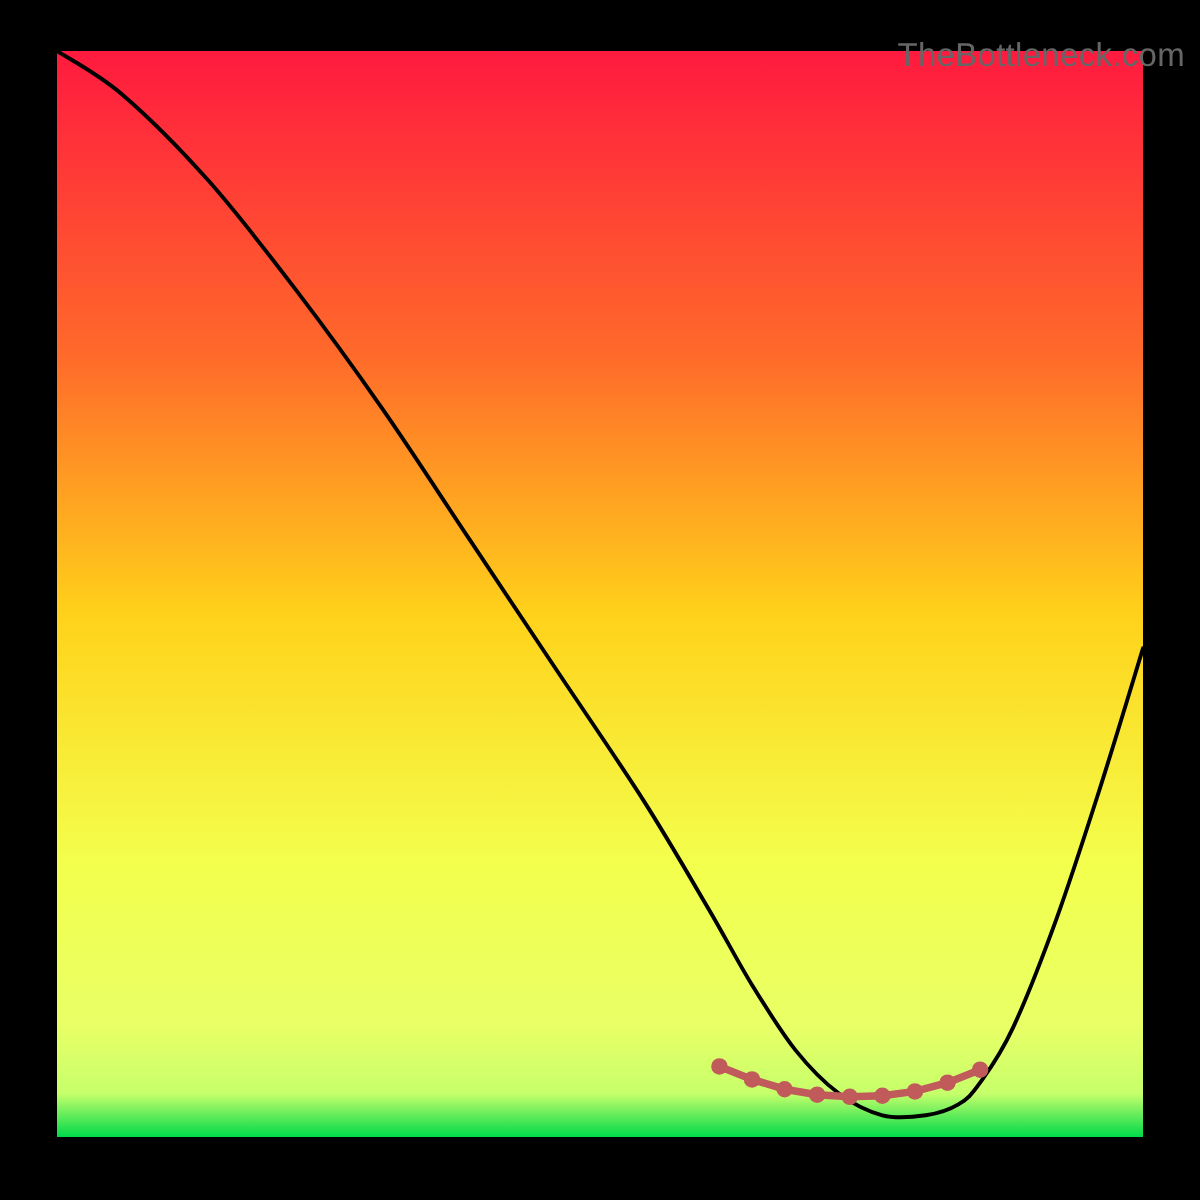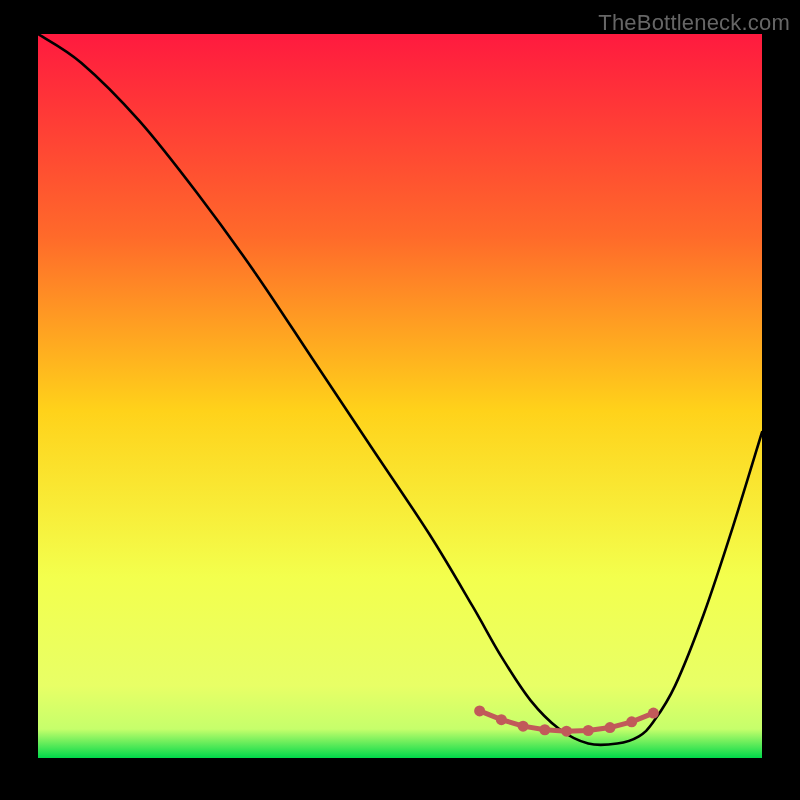--- a/index.html
+++ b/index.html
@@ -11,21 +11,21 @@
     overflow: hidden;
   }
   .stage {
     position: relative;
     width: 800px;
     height: 800px;
     background: #000;
   }
   .watermark {
     position: absolute;
-    top: 10px;
+    top: 24px;
     right: 10px;
     color: #666;
     font-family: Arial, Helvetica, sans-serif;
     font-size: 22px;
     font-weight: 400;
     letter-spacing: 0.2px;
     z-index: 30;
   }
   .plot-wrap {
     position: absolute;

